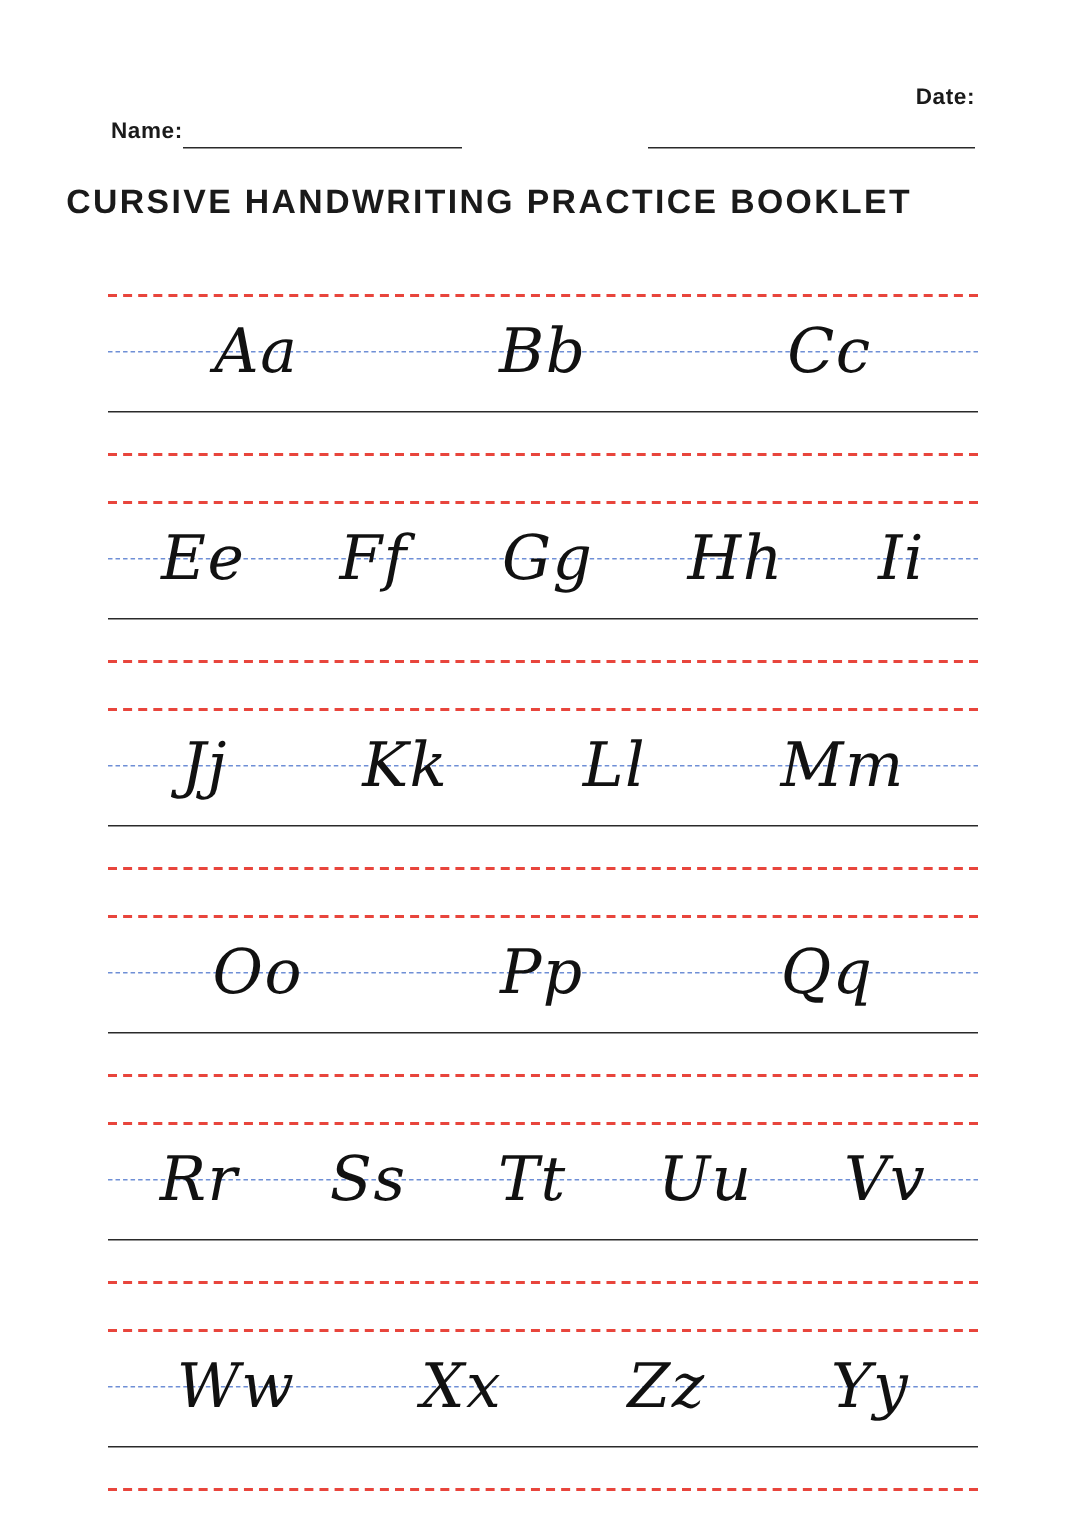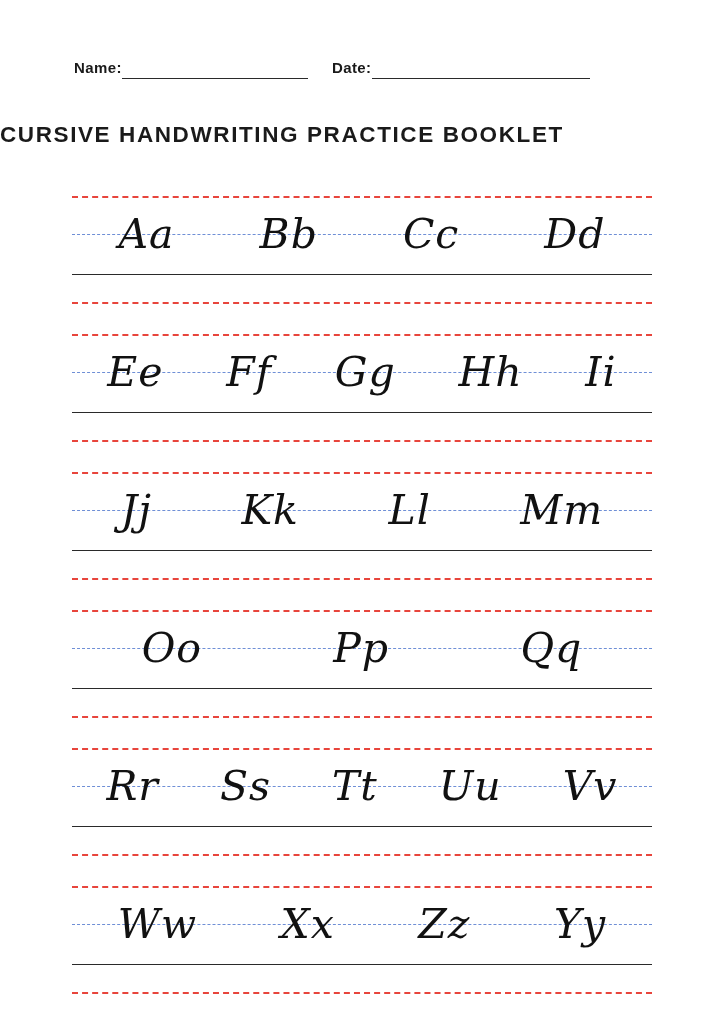--- a/index.html
+++ b/index.html
@@ -42,30 +42,30 @@
     letter-spacing: 0.4px;
     white-space: nowrap;
     padding-bottom: 3px;
   }
   .field-line {
     border-bottom: 1.3px solid #2a2a2a;
     height: 22px;
   }
   .field-name { width: 258px; }
   .field-name .field-line { width: 186px; }
-  .field-date { width: 318px; margin-left: 0; }
+  .field-date { width: 318px; margin-left: 0; flex-direction: column; }
   .field-date .field-line { width: 218px; }
 
   
   .title {
     position: absolute;
     top: 122px;
     left: 0;
     width: 608px;
-    text-align: left;
+    text-align: right;
     font-size: 22.5px;
     font-weight: bold;
     letter-spacing: 1.6px;
     color: #1a1a1a;
     font-family: "Liberation Sans", sans-serif;
   }
 
   
   .rows {
     position: absolute;
@@ -147,21 +147,20 @@
 
     <div class="practice-row">
       <div class="rule rule-top"></div>
       <div class="rule rule-mid"></div>
       <div class="rule rule-base"></div>
       <div class="rule rule-bottom"></div>
       <div class="letters">
         <span class="pair">Aa</span>
         <span class="pair">Bb</span>
         <span class="pair">Cc</span>
-        <span class="pair">Dd</span>
       </div>
     </div>
 
     <div class="practice-row">
       <div class="rule rule-top"></div>
       <div class="rule rule-mid"></div>
       <div class="rule rule-base"></div>
       <div class="rule rule-bottom"></div>
       <div class="letters">
         <span class="pair">Ee</span>

